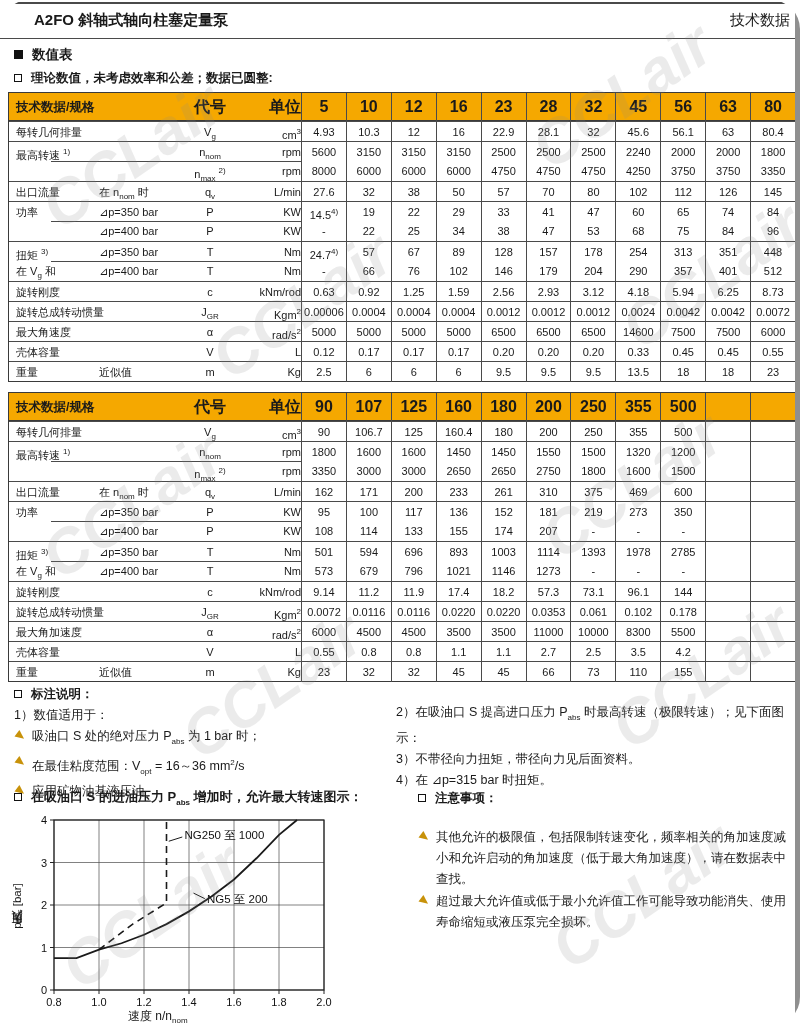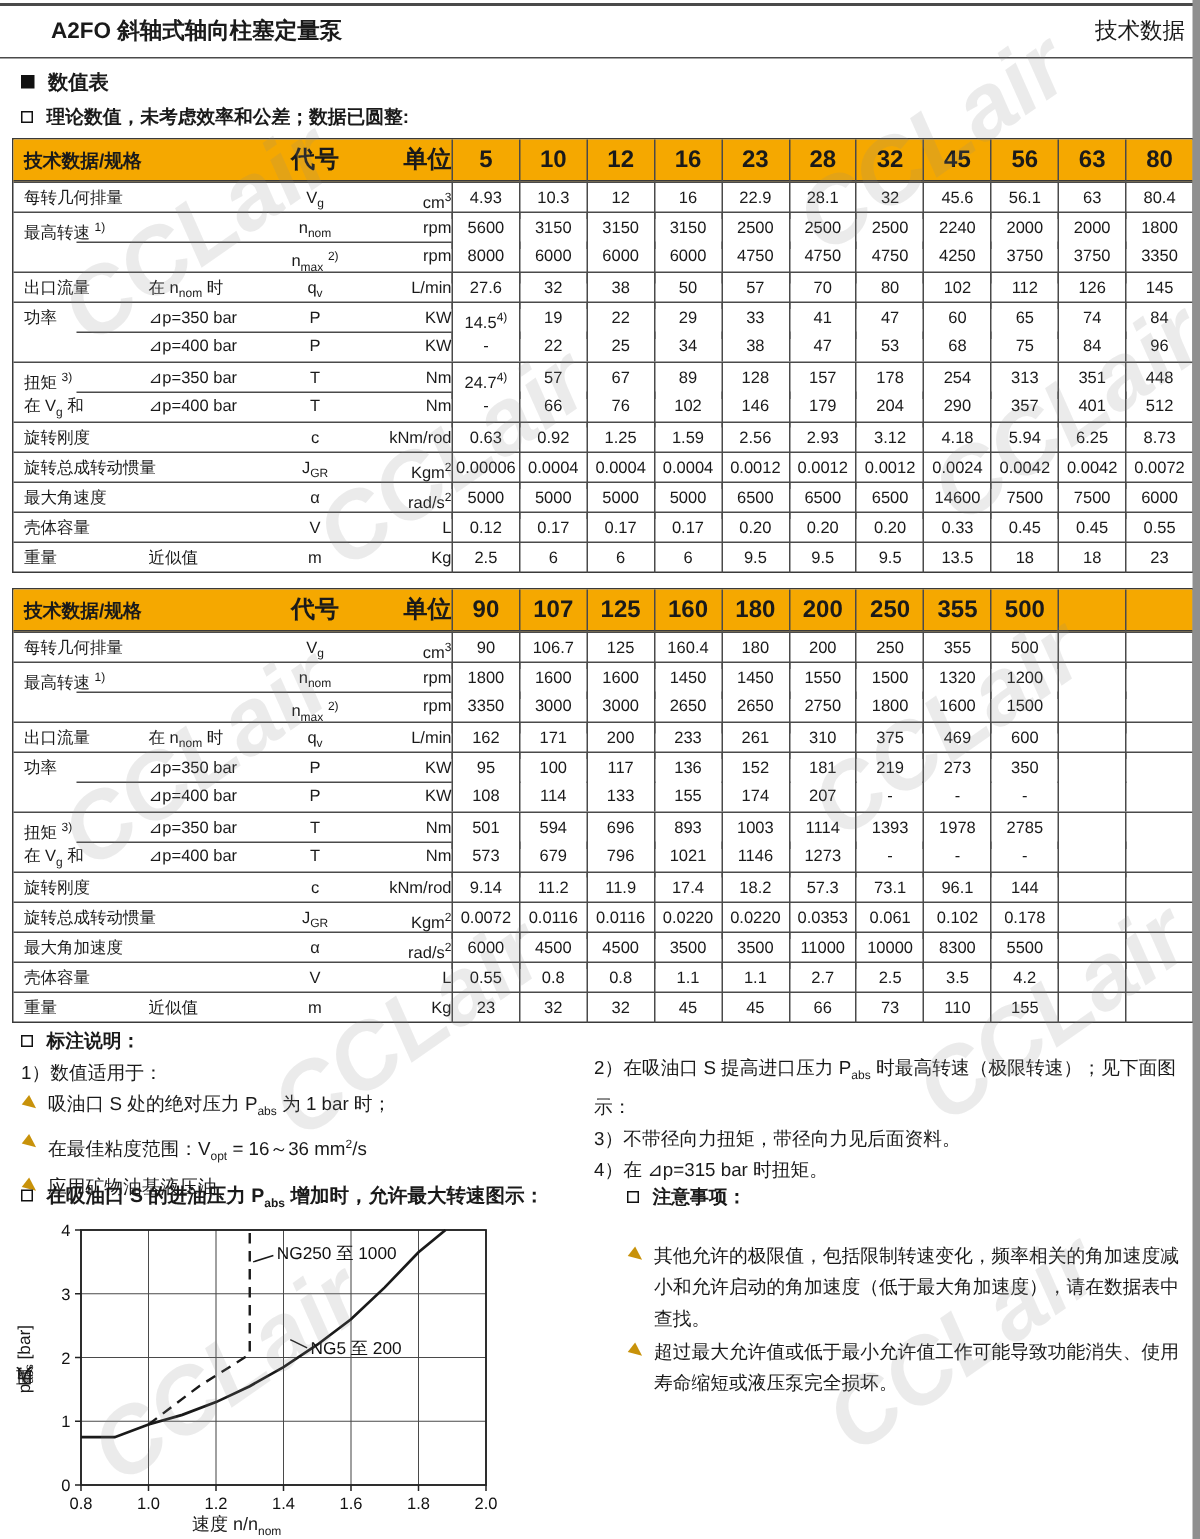--- a/index.html
+++ b/index.html
@@ -1,18 +1,18 @@
 <!DOCTYPE html>
 <html><head>
 <meta charset="utf-8">
 <style>
   * { margin:0; padding:0; box-sizing:border-box; }
   html,body { background:#fff; }
   body { font-family:"Liberation Sans","DejaVu Sans",sans-serif; color:#1a1a1a; }
-  .page { position:relative; width:800px; height:1026px; background:#fff; overflow:hidden;
+  .page { position:relative; width:800px; height:1026px; background:#fff; overflow:hidden;border-radius:29px;
           --hdr-bg:#F5A800; --arrow:#C8920A; --wm:#8a8a8a; }
 
   
   .topline { position:absolute; top:2px; left:0; width:100%; height:0; border-top:2px solid #4a4a4a; }
   .hdr-left  { position:absolute; top:11px; left:34px;  font-size:15px; font-weight:bold; }
   .hdr-right { position:absolute; top:11px; right:10px; font-size:15px; font-weight:normal; }
   .hdrline { position:absolute; top:38px; left:0; width:100%; border-top:1.5px solid #4a4a4a; }
 
   .sec-title { position:absolute; left:14px; font-size:13.5px; font-weight:bold; }
   .sec-note  { position:absolute; left:14px; font-size:12.5px; font-weight:bold; }

